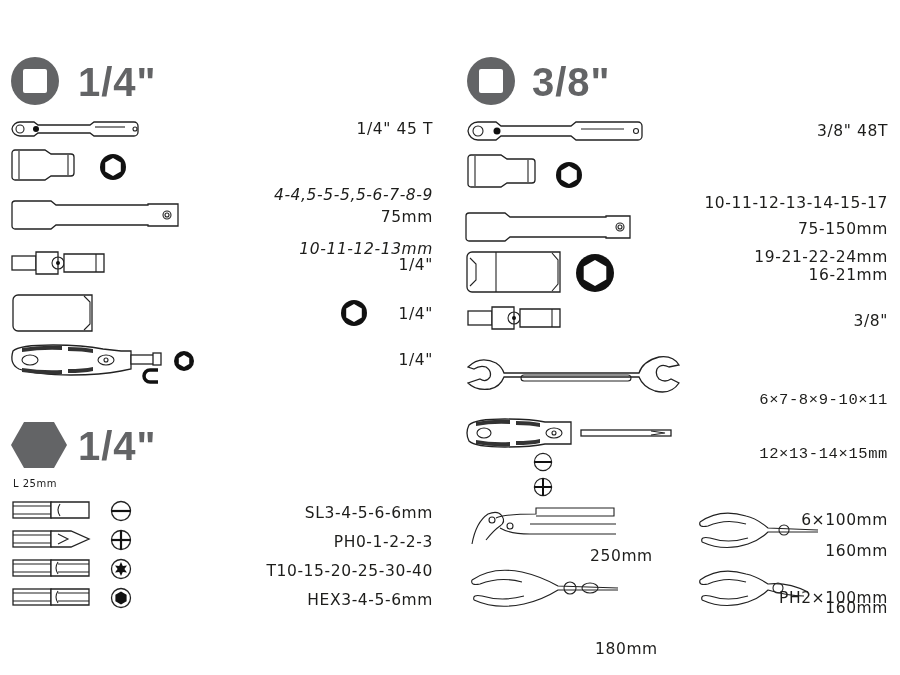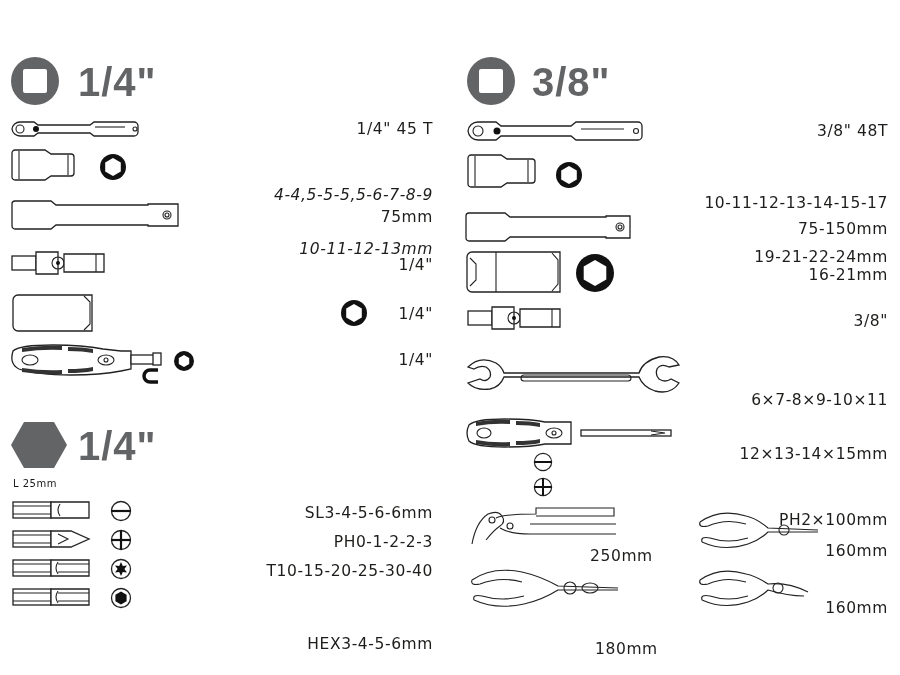--- a/index.html
+++ b/index.html
@@ -151,21 +151,21 @@
   </svg>
   <svg class="abs" style="left:98px;top:87px;" width="22" height="22" viewBox="0 0 22 22">
     <circle class="ln" cx="11" cy="11" r="9.5" stroke-width="1.8"></circle>
     <polygon class="blk" points="11,4.5 16.6,7.8 16.6,14.2 11,17.5 5.4,14.2 5.4,7.8"></polygon>
   </svg>
 </div>
 
 <div class="abs spec right-l" style="top:504px;text-align:right;">SL3-4-5-6-6mm</div>
 <div class="abs spec right-l" style="top:533px;">PH0-1-2-2-3</div>
 <div class="abs spec right-l" style="top:562px;">T10-15-20-25-30-40</div>
-<div class="abs spec right-l" style="top:591px;margin-top:44px;">HEX3-4-5-6mm</div>
+<div class="abs spec right-l" style="top:591px;">HEX3-4-5-6mm</div>
 
 <div class="abs" style="left:466px;top:56px;width:160px;height:48px;">
   <svg class="abs" style="left:0;top:0;" width="50" height="50" viewBox="0 0 50 50">
     <circle cx="25" cy="25" r="24" fill="#636466"></circle>
     <rect x="13" y="13" width="24" height="24" rx="2" fill="#fff"></rect>
   </svg>
   <div class="abs hdr-text" style="left:66px;top:6px;">3/8"</div>
 </div>
 
 <svg class="abs" style="left:466px;top:120px;" width="180" height="22" viewBox="0 0 180 22">
@@ -217,21 +217,21 @@
   <circle class="blk" cx="48" cy="15" r="2"></circle>
   <path class="ln" d="M54,6 h40 v18 h-40z"></path>
   <line class="lnt" x1="86" y1="6" x2="86" y2="24"></line>
 </svg>
 <div class="abs spec right-r" style="top:312px;">3/8"</div>
 
 <svg class="abs" style="left:466px;top:355px;" width="215" height="45" viewBox="0 0 215 45">
   <path class="ln" d="M2,12 q12,-12 28,-4 q6,4 8,10 h135 q4,-12 20,-16 q14,-2 20,8 l-10,2 q-8,-4 -12,2 q-2,6 2,10 q6,4 12,0 l8,4 q-8,12 -24,8 q-12,-4 -16,-14 h-135 q-4,10 -14,12 q-14,2 -22,-6 l12,-4 q6,4 10,-2 q2,-6 -4,-10 q-6,-2 -12,2z"></path>
   <rect class="lnt" x="55" y="20" width="110" height="6" rx="3"></rect>
 </svg>
-<div class="abs spec right-r" style="top:355px;">
+<div class="abs spec right-r" style="top:355px;font-family:Liberation Mono, monospace;">
   <div>6×7-8×9-10×11</div>
   <div>12×13-14×15mm</div>
 </div>
 
 <svg class="abs" style="left:466px;top:417px;" width="210" height="32" viewBox="0 0 210 32">
   <path class="ln" d="M3,8 q6,-6 36,-6 q26,0 40,3 h26 v22 h-26 q-14,3 -40,3 q-30,0 -36,-6 q-4,-8 0,-16z"></path>
   <path class="grip" d="M10,5 q16,-3 34,-2 v4 q-18,-1 -34,2z M10,27 q16,3 34,2 v-4 q-18,1 -34,-2z M50,4 q15,0 24,2 v4 q-9,-2 -24,-2z M50,28 q15,0 24,-2 v-4 q-9,2 -24,2z"></path>
   <ellipse class="lnt" cx="18" cy="16" rx="7" ry="5"></ellipse>
   <ellipse class="lnt" cx="88" cy="16" rx="8" ry="5"></ellipse>
   <circle class="lnt" cx="88" cy="16" r="2"></circle>
@@ -241,20 +241,21 @@
 <svg class="abs" style="left:533px;top:452px;" width="20" height="20" viewBox="0 0 22 22">
   <circle class="ln" cx="11" cy="11" r="9.5" stroke="#888" stroke-width="1.2"></circle>
   <line x1="1.5" y1="11" x2="20.5" y2="11" stroke="#111" stroke-width="2.2"></line>
 </svg>
 <svg class="abs" style="left:533px;top:477px;" width="20" height="20" viewBox="0 0 22 22">
   <circle class="ln" cx="11" cy="11" r="9.5" stroke="#888" stroke-width="1.2"></circle>
   <line x1="1.5" y1="11" x2="20.5" y2="11" stroke="#111" stroke-width="2.2"></line>
   <line x1="11" y1="1.5" x2="11" y2="20.5" stroke="#111" stroke-width="2.2"></line>
 </svg>
 <div class="abs spec right-r" style="top:455px;line-height:26px;">
+  <div>6×100mm</div>
   <div>PH2×100mm</div>
 </div>
 
 <svg class="abs" style="left:470px;top:506px;" width="150" height="40" viewBox="0 0 150 40">
   <path class="lnt" d="M2,38 q4,-22 16,-30 q10,-4 14,2 q4,6 -2,10 q-6,4 -14,14"></path>
   <path class="lnt" d="M26,12 q8,-4 40,-4 v-6 h78 v8 h-78"></path>
   <path class="lnt" d="M30,22 q10,6 30,6 h86"></path>
   <path class="lnt" d="M60,18 h86"></path>
   <circle class="lnt" cx="22" cy="14" r="3"></circle>
   <circle class="lnt" cx="40" cy="20" r="3"></circle>

